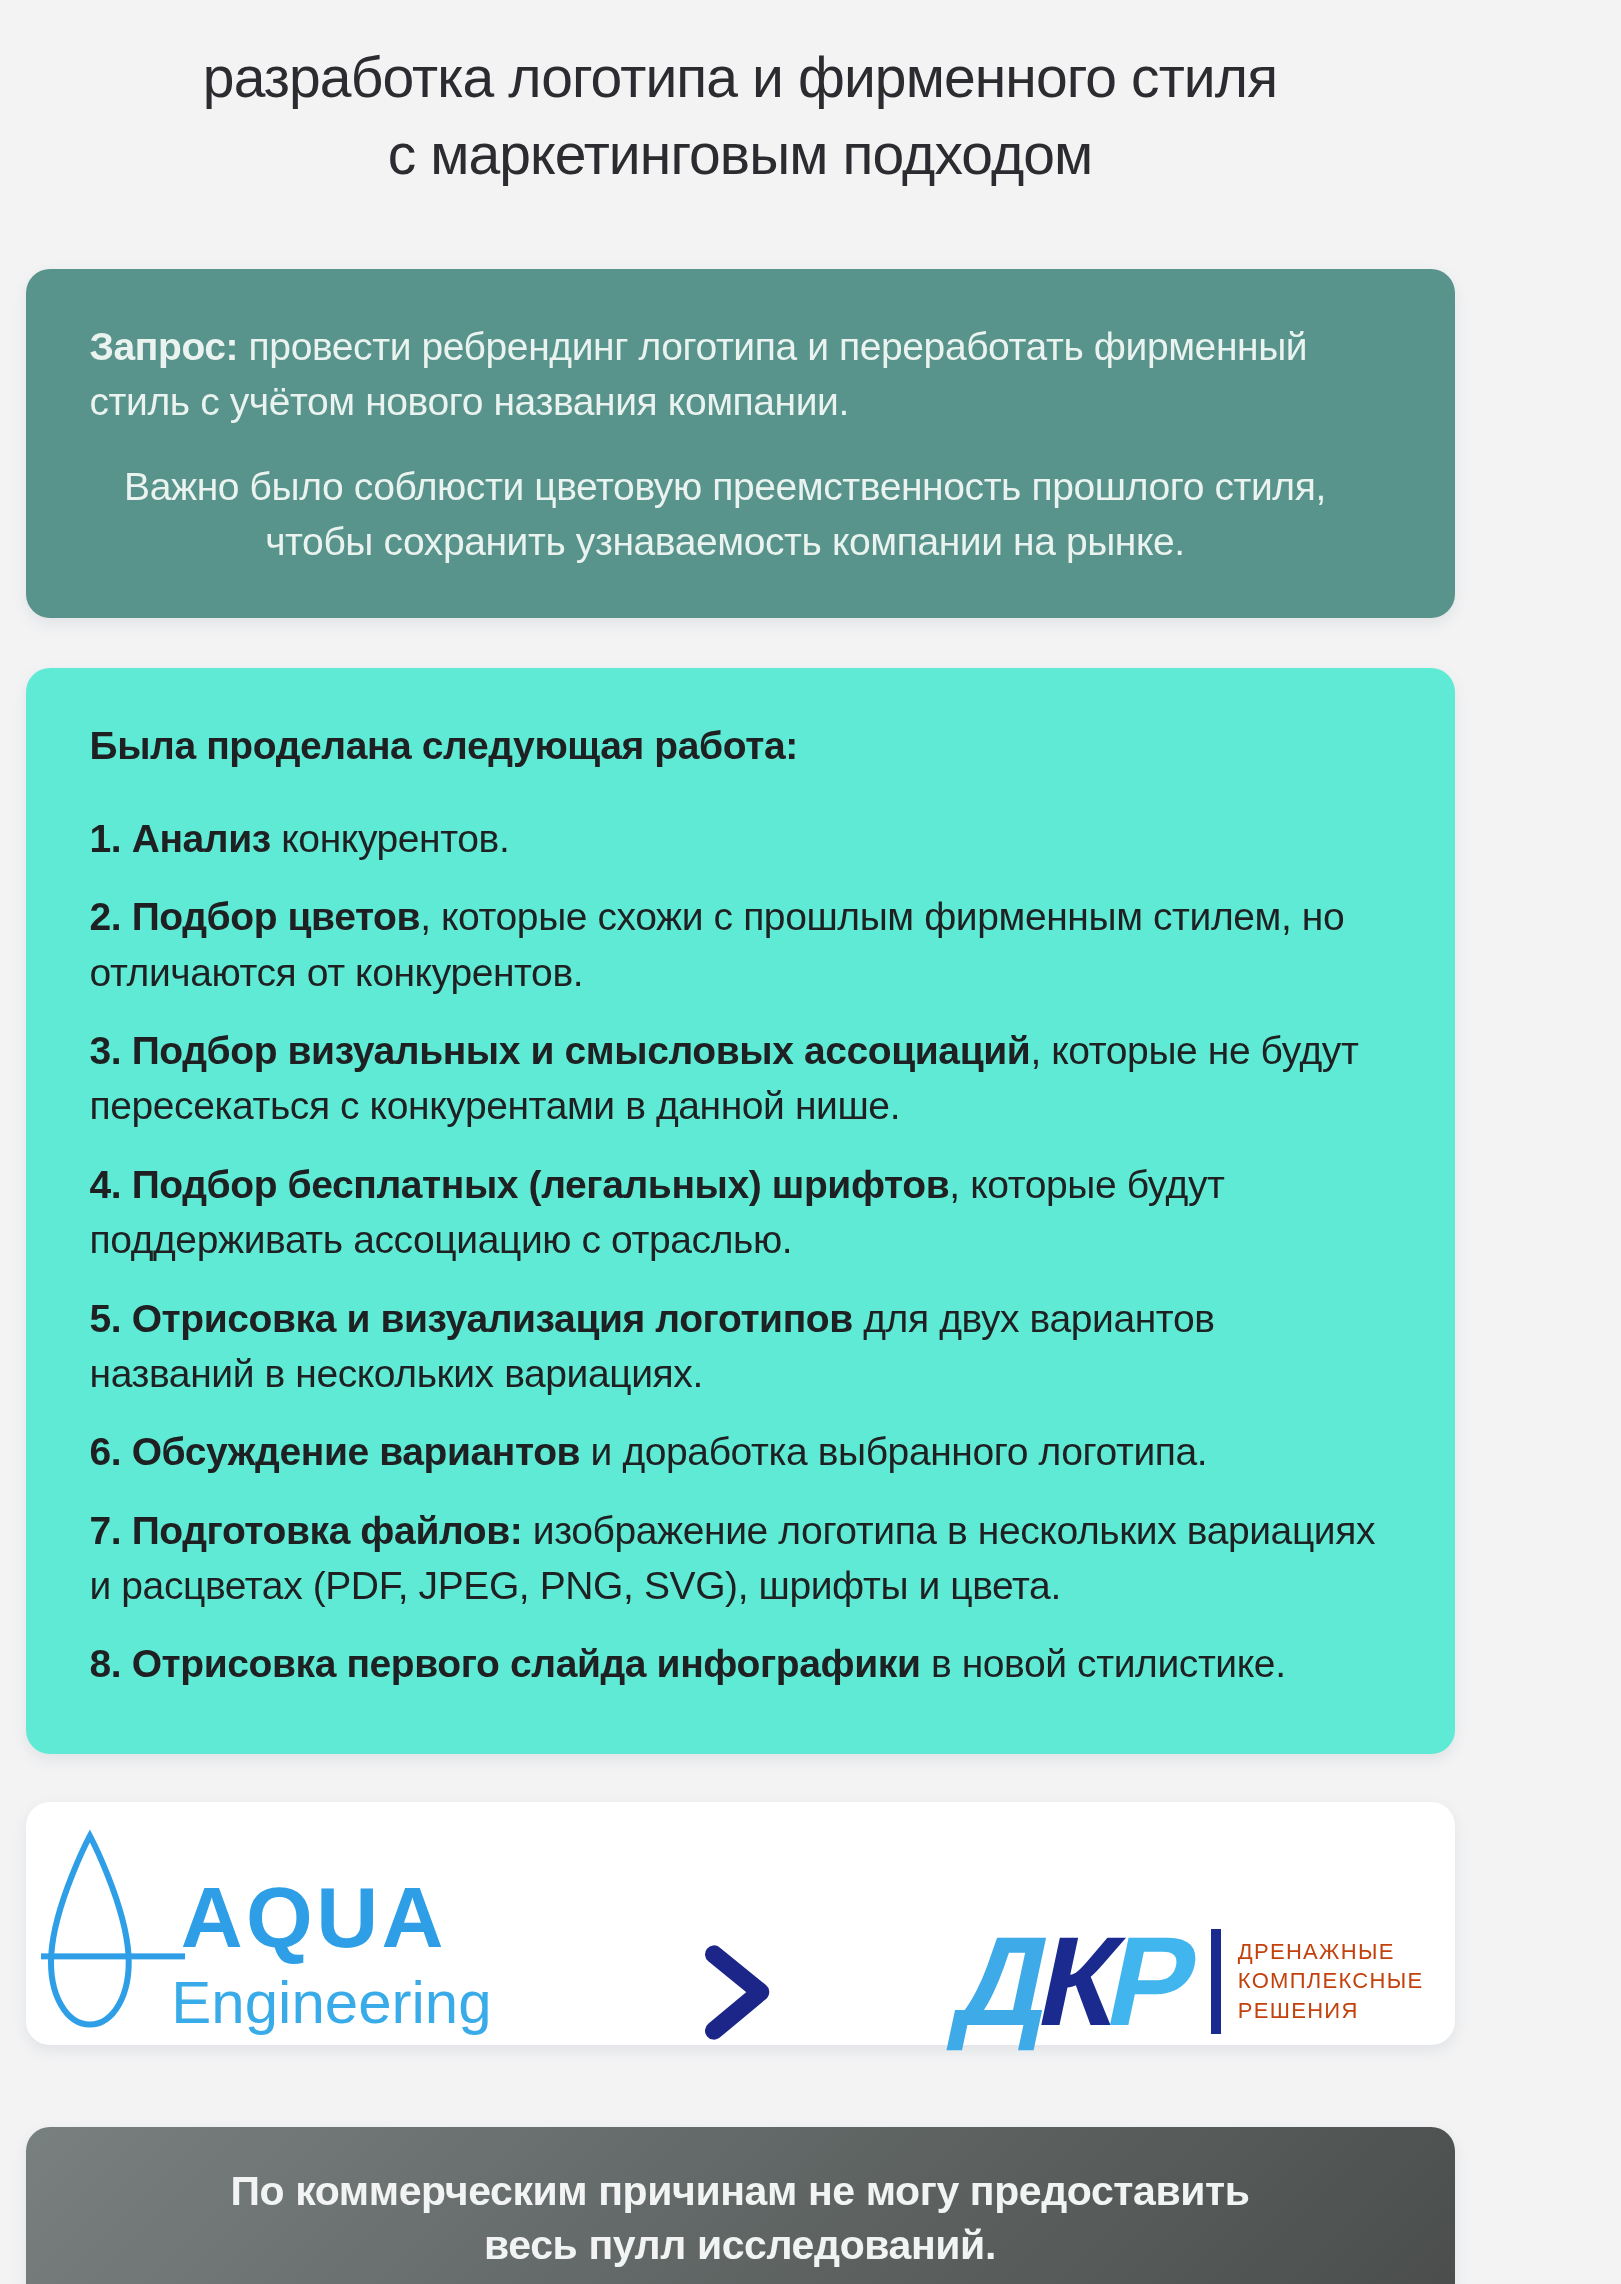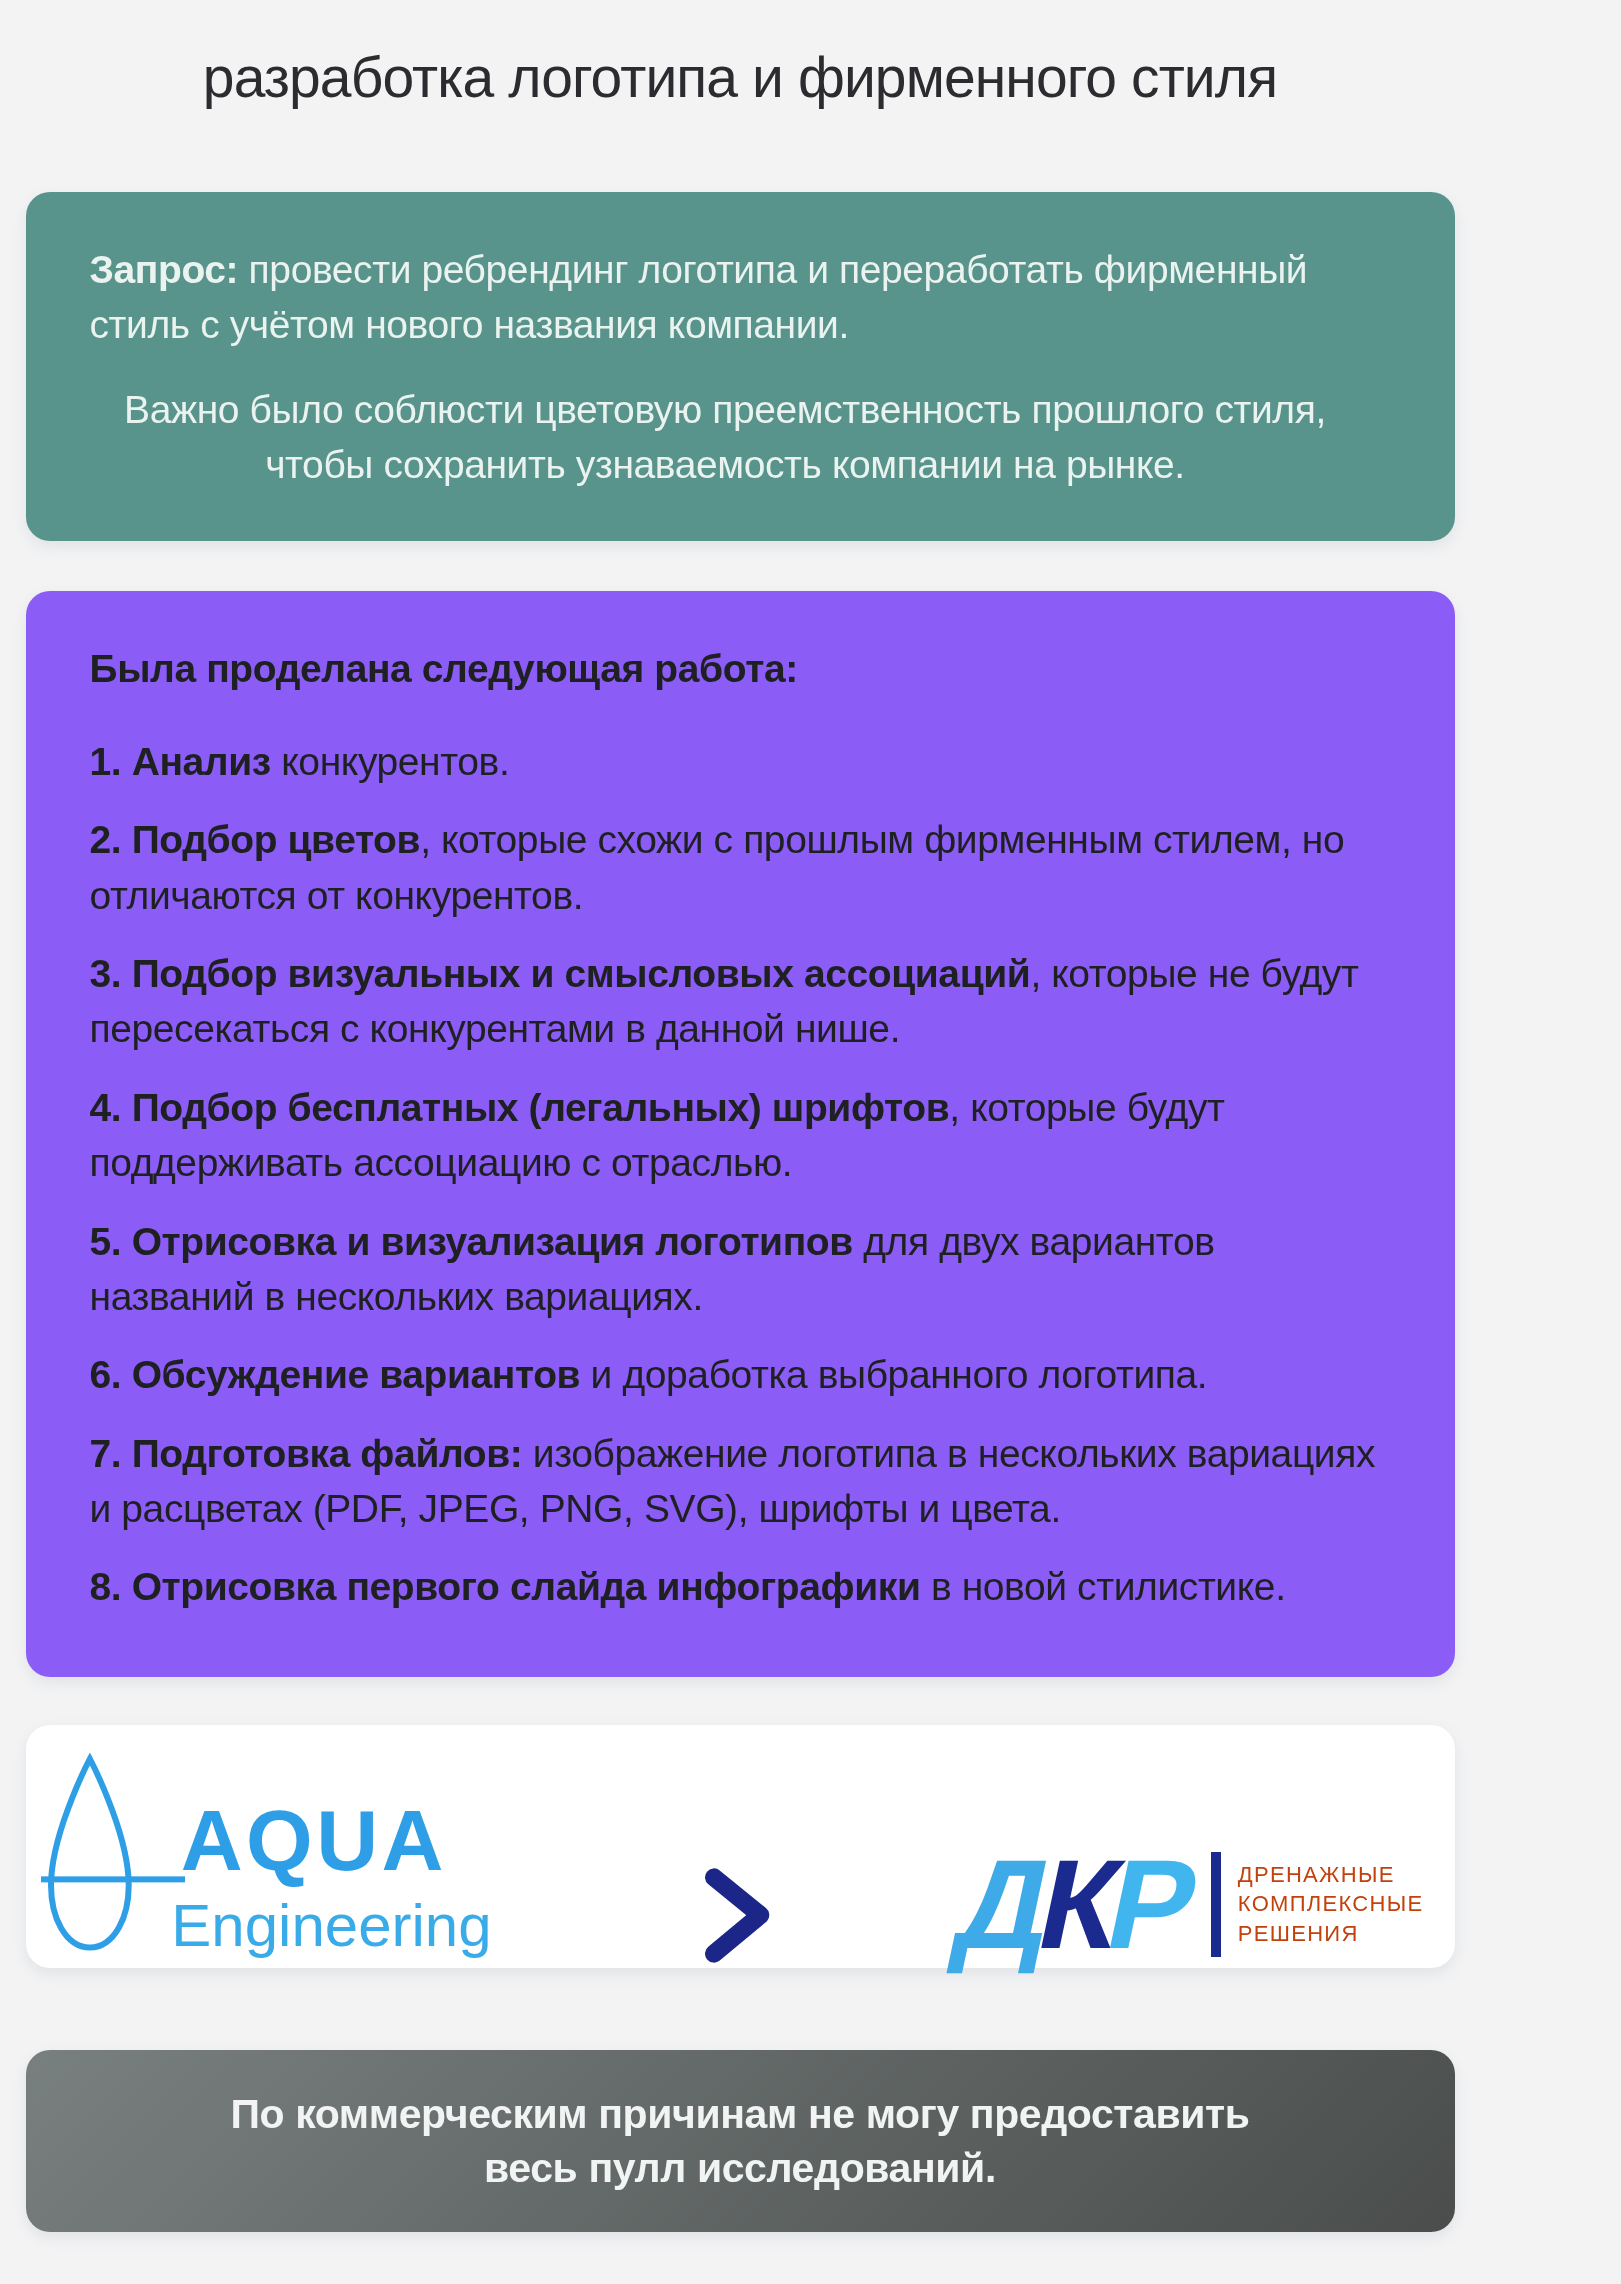--- a/index.html
+++ b/index.html
@@ -34,21 +34,21 @@
     padding:50px 94px 48px 64px;
     font-size:39px;line-height:1.42;letter-spacing:-0.4px;
   }
   .card.teal p{margin:0;}
   .card.teal p + p{margin-top:29px;text-align:center;}
   .card.teal strong{font-weight:700;}
 
   
   .card.mint{
     margin-top:50px;
-    background:#8b5cf6;
+    background:#5eead4;
     color:#1e2022;
     padding:50px 77px 62px 64px;
     font-size:39px;line-height:1.42;letter-spacing:-0.4px;
   }
   .work-heading{margin:0 0 38px 0;font-weight:700;}
   .work-list{list-style:none;margin:0;padding:0;}
   .work-item{margin:0 0 23px 0;}
   .work-item:last-child{margin-bottom:0;}
   .work-item strong{font-weight:700;}
 
@@ -90,20 +90,21 @@
   }
   .card.footer span{display:block;}
 </style>
 </head>
 <body>
 
 <div class="page">
 
   <h1 class="title">
     <span>разработка логотипа и фирменного стиля</span>
+    <span>с маркетинговым подходом</span>
   </h1>
 
   <section class="card teal">
     <p><strong>Запрос:</strong><span> провести ребрендинг логотипа и переработать фирменный стиль с учётом нового названия компании.</span></p>
     <p><span>Важно было соблюсти цветовую преемственность прошлого стиля, чтобы сохранить узнаваемость компании на рынке.</span></p>
   </section>
 
   <section class="card mint">
     <p class="work-heading">Была проделана следующая работа:</p>
     <ul class="work-list">

